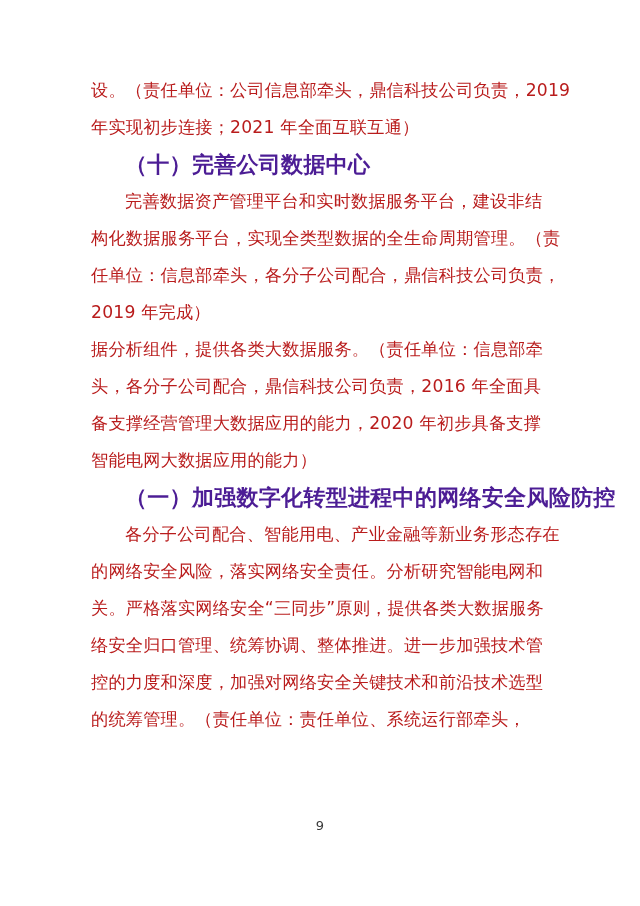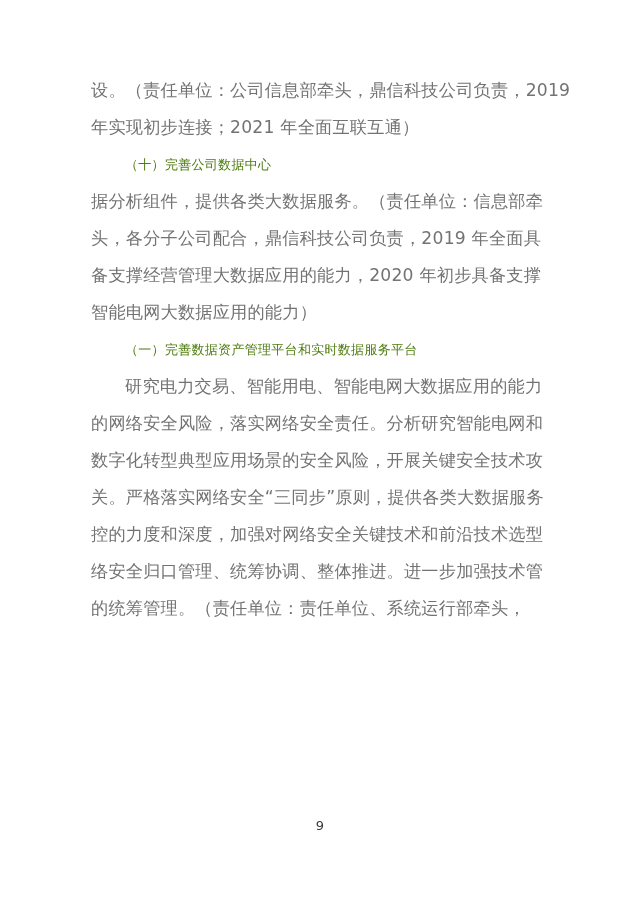--- a/index.html
+++ b/index.html
@@ -26,39 +26,39 @@
     left: 91px;
     top: 72px;
     width: 459px;
   }
 
   
   .line {
     font-size: 17.2px;
     line-height: 37px;
     height: 37px;
-    color: #737373;
+    color: #b91c1c;
     letter-spacing: 0.2px;
     white-space: pre;
     font-weight: 400;
   }
 
   
   .line.flush {
     display: block;
     white-space: pre;
   }
 
   
   .heading {
-    font-size: 13px;
+    font-size: 22px;
     line-height: 37px;
     height: 37px;
-    color: #4d7c0f;
-    font-weight: 400;
+    color: #4c1d95;
+    font-weight: 700;
     padding-left: 34px;
     white-space: pre;
     letter-spacing: 0.3px;
   }
 
   .heading.sub {
     padding-left: 34px;
   }
 
   
@@ -84,38 +84,43 @@
 
   <div id="content">
 
     <div>
       <div class="line flush">设。（责任单位：公司信息部牵头，鼎信科技公司负责，2019</div>
       <div class="line flush">年实现初步连接；2021 年全面互联互通）</div>
     </div>
 
     <div class="heading">（十）完善公司数据中心</div>
 
+    <div>
+      <div class="line flush indent2">完善数据资产管理平台和实时数据服务平台，建设非结</div>
+      <div class="line flush">构化数据服务平台，实现全类型数据的全生命周期管理。（责</div>
+      <div class="line flush">任单位：信息部牵头，各分子公司配合，鼎信科技公司负责，</div>
+      <div class="line flush">2019 年完成）</div>
+    </div>
 
     <div>
       <div class="line flush">据分析组件，提供各类大数据服务。（责任单位：信息部牵</div>
-      <div class="line flush">头，各分子公司配合，鼎信科技公司负责，2019 年全面具</div>
+      <div class="line flush">头，各分子公司配合，鼎信科技公司负责，2016 年全面具</div>
       <div class="line flush">备支撑经营管理大数据应用的能力，2020 年初步具备支撑</div>
       <div class="line flush">智能电网大数据应用的能力）</div>
     </div>
 
 
-    <div class="heading sub">（一）完善数据资产管理平台和实时数据服务平台</div>
+    <div class="heading sub">（一）加强数字化转型进程中的网络安全风险防控</div>
 
     <div>
-      <div class="line flush indent2">研究电力交易、智能用电、智能电网大数据应用的能力</div>
+      <div class="line flush indent2">各分子公司配合、智能用电、产业金融等新业务形态存在</div>
       <div class="line flush">的网络安全风险，落实网络安全责任。分析研究智能电网和</div>
-      <div class="line flush">数字化转型典型应用场景的安全风险，开展关键安全技术攻</div>
       <div class="line flush">关。严格落实网络安全“三同步”原则，提供各类大数据服务</div>
+      <div class="line flush">络安全归口管理、统筹协调、整体推进。进一步加强技术管</div>
       <div class="line flush">控的力度和深度，加强对网络安全关键技术和前沿技术选型</div>
-      <div class="line flush">络安全归口管理、统筹协调、整体推进。进一步加强技术管</div>
       <div class="line flush">的统筹管理。（责任单位：责任单位、系统运行部牵头，</div>
     </div>
 
   </div>
 
   <div id="page-number">9</div>
 
 </div>
 
 </body></html>

